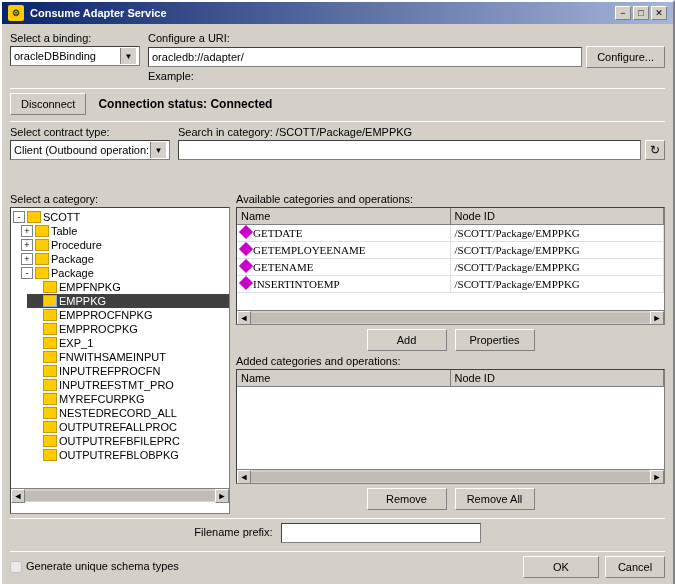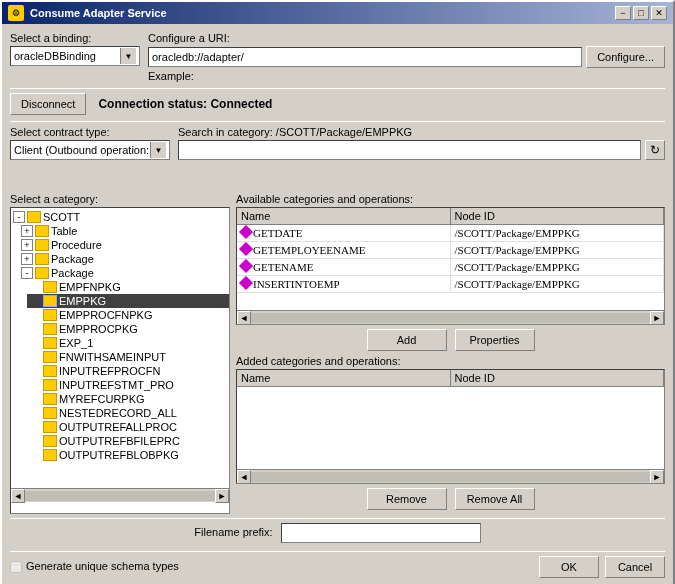--- a/index.html
+++ b/index.html
@@ -594,18 +594,18 @@
     </div>
 
     <div class="separator"></div>
 
     <div class="bottom-buttons">
       <div class="checkbox-row">
         <input type="checkbox" disabled="" style="">
         <label>Generate unique schema types</label>
       </div>
       <div class="ok-cancel-row">
-        <button class="win-btn" style="width:60px;">OK</button>
+        <button class="win-btn" style="width:76px;">OK</button>
         <button class="win-btn" style="width:60px;">Cancel</button>
       </div>
     </div>
   </div>
 </div>
 
 </body></html>

